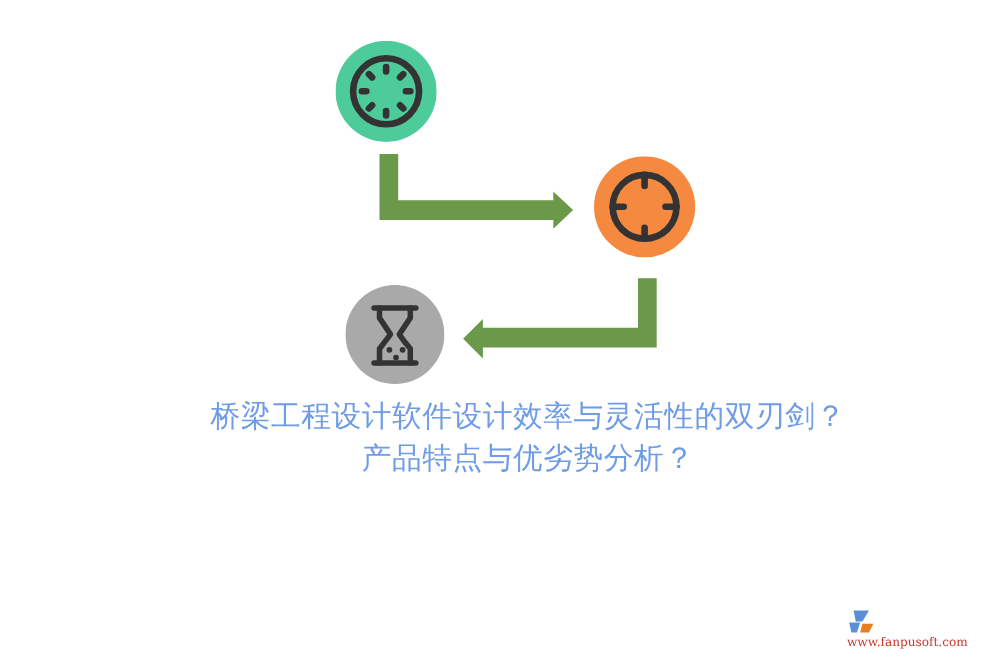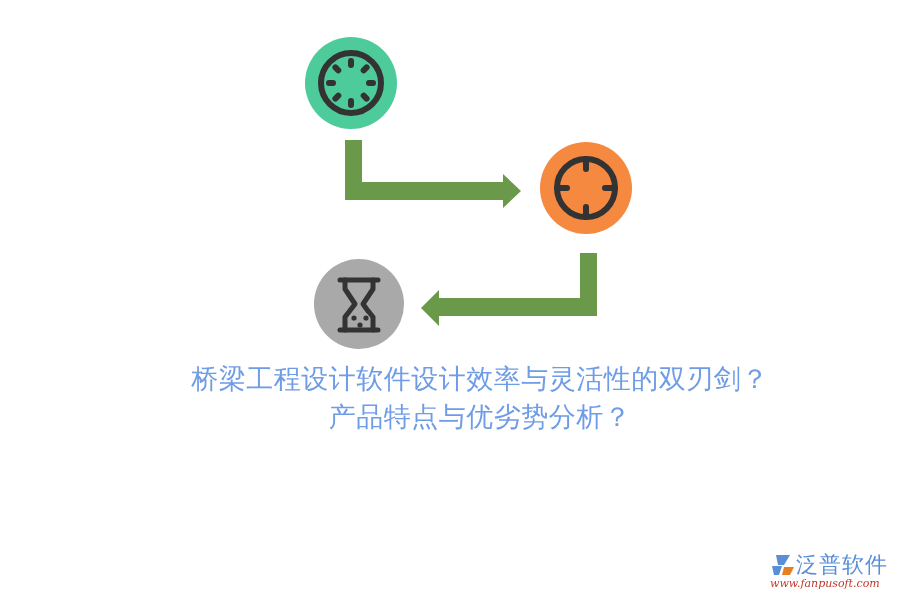--- a/index.html
+++ b/index.html
@@ -6,21 +6,21 @@
     body { width: 900px; height: 600px; position: relative; overflow: hidden; font-family: "DejaVu Serif", serif; }
     .abs { position: absolute; }
     svg { display: block; }
     .title {
       position: absolute; left: 0; width: 960px; text-align: center;
       color: #6f9ce6; font-size: 27px; line-height: 38px; letter-spacing: 0.5px;
       font-family: "DejaVu Serif", serif;
     }
     .logo { position: absolute; left: 768px; top: 552px; width: 128px; height: 40px; }
     .logo-name { position: absolute; left: 28px; top: -2px; font-size: 22px; color: #5a8fd8; font-family: "DejaVu Sans", sans-serif; letter-spacing: 1px; }
-    .logo-url { position: absolute; left: 2px; top: 25px; font-size: 11px; color: #c0392b; font-family: "DejaVu Serif", serif; font-style: italic; }
+    .logo-url { position: absolute; left: 2px; top: 25px; font-size: 11px; color: #c0392b; font-family: "DejaVu Serif", serif; }
   </style>
 </head>
 <body>
 
 <div class="abs" style="left:305px;top:37px;width:92px;height:92px;">
   <svg width="92" height="92" viewBox="0 0 92 92">
     <circle cx="46" cy="46" r="46" fill="#4ecb9b"></circle>
     <circle cx="46" cy="46" r="30" fill="none" stroke="#333333" stroke-width="6"></circle>
     <g stroke="#333333" stroke-width="6" stroke-linecap="round">
       <line x1="46" y1="24" x2="46" y2="28"></line>
@@ -80,15 +80,14 @@
 
 <div class="title" style="top:360px;">桥梁工程设计软件设计效率与灵活性的双刃剑？</div>
 <div class="title" style="top:398px;">产品特点与优劣势分析？</div>
 
 <div class="logo">
   <svg class="abs" style="left:2px;top:2px;" width="26" height="22" viewBox="0 0 26 22">
     <polygon points="6,1 20,1 14,11 8,11" fill="#5a8fd8"></polygon>
     <polygon points="2,12 12,12 9,21 4,21" fill="#5a8fd8"></polygon>
     <polygon points="14,13 24,13 20,21 12,21" fill="#e67e22"></polygon>
   </svg>
-  <span class="logo-name">泛普软件</span>
   <span class="logo-url">www.fanpusoft.com</span>
 </div>
 
 </body></html>

